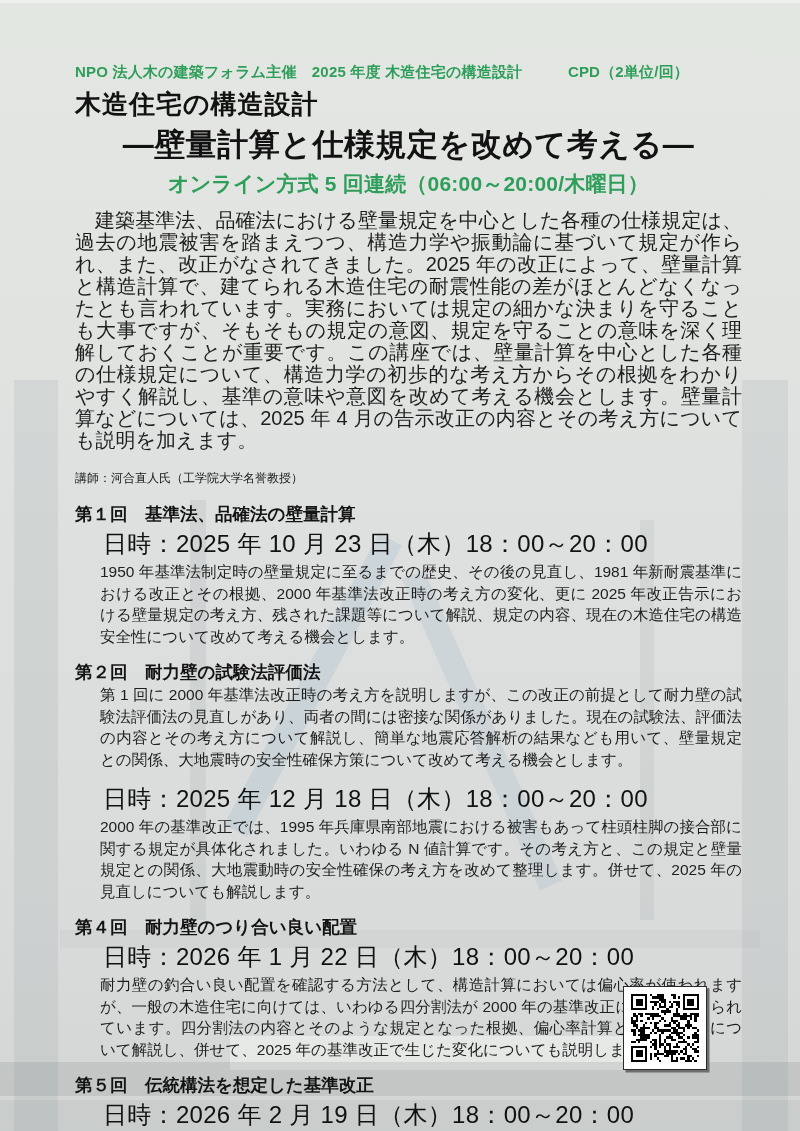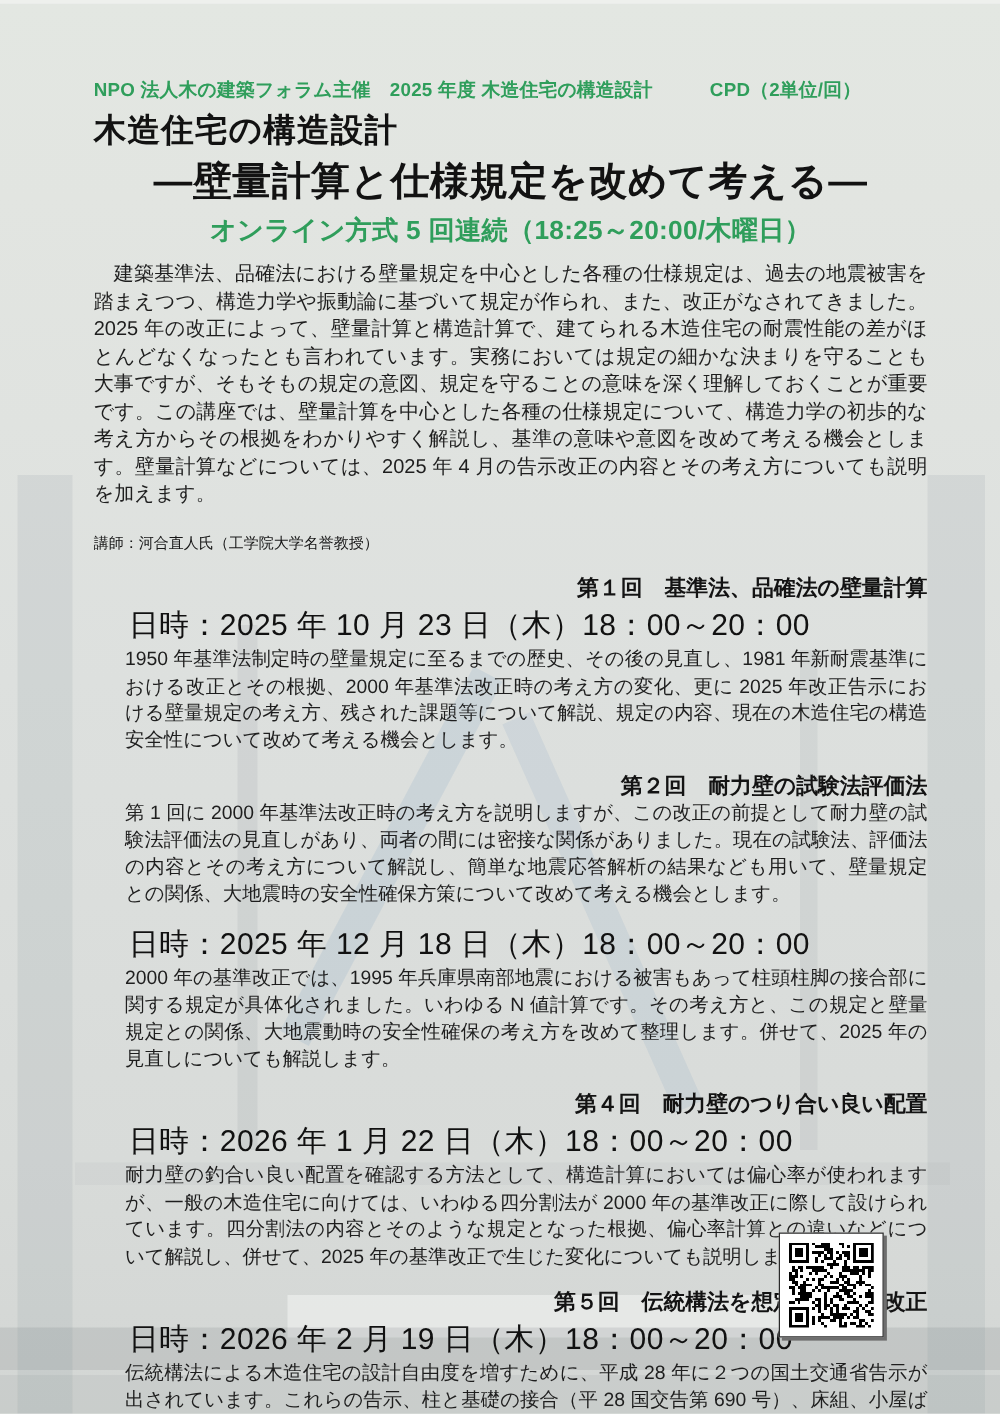--- a/index.html
+++ b/index.html
@@ -56,28 +56,28 @@
   }
   .subtitle {
     text-align: center; font-size: 31px; font-weight: bold;
     margin-top: 2px; letter-spacing: .5px; color: #121212;
   }
   .format-line {
     text-align: center; font-size: 21px; font-weight: bold;
     color: #2f9e5b; margin-top: 4px; letter-spacing: .2px;
   }
   .intro {
-    margin-top: 11px; font-size: 16px; line-height: 22px;
+    margin-top: 11px; font-size: 20px; line-height: 22px;
     text-align: justify; text-indent: 1em; color: #1e1e1e;
   }
   .lecturer { margin-top: 19px; font-size: 12px; color: #161616; }
 
   .sessions { margin-top: 15px; }
   .session { margin-bottom: 13px; }
-  .session-title { font-size: 17.5px; font-weight: bold; color: #131313; text-align: right; }
+  .session-title { font-size: 17.5px; font-weight: bold; color: #131313; }
   .session-datetime {
     font-size: 24px; font-weight: 500; color: #111;
     margin: 2px 0 1px 28px; letter-spacing: .3px;
   }
   .session-desc {
     font-size: 15.5px; line-height: 21.5px; margin-left: 25px;
     text-align: justify; color: #1e1e1e;
   }
 
   .qr-box {
@@ -106,21 +106,21 @@
   <div class="bg bg-beam2"></div>
 
   <div class="content">
 
     <div class="header-line">NPO 法人木の建築フォラム主催　2025 年度 木造住宅の構造設計　　　CPD（2単位/回）</div>
 
     <div class="title">木造住宅の構造設計</div>
 
     <div class="subtitle">―壁量計算と仕様規定を改めて考える―</div>
 
-    <div class="format-line">オンライン方式 5 回連続（18:25～20:00/木曜日）</div>
+    <div class="format-line">オンライン方式 5 回連続（06:00～20:00/木曜日）</div>
 
     <div class="intro">建築基準法、品確法における壁量規定を中心とした各種の仕様規定は、過去の地震被害を踏まえつつ、構造力学や振動論に基づいて規定が作られ、また、改正がなされてきました。2025 年の改正によって、壁量計算と構造計算で、建てられる木造住宅の耐震性能の差がほとんどなくなったとも言われています。実務においては規定の細かな決まりを守ることも大事ですが、そもそもの規定の意図、規定を守ることの意味を深く理解しておくことが重要です。この講座では、壁量計算を中心とした各種の仕様規定について、構造力学の初歩的な考え方からその根拠をわかりやすく解説し、基準の意味や意図を改めて考える機会とします。壁量計算などについては、2025 年 4 月の告示改正の内容とその考え方についても説明を加えます。</div>
 
     <div class="lecturer">講師：河合直人氏（工学院大学名誉教授）</div>
 
     <div class="sessions">
 
       <div class="session">
         <div class="session-title">第１回　基準法、品確法の壁量計算</div>
         <div class="session-datetime">日時：2025 年 10 月 23 日（木）18：00～20：00</div>

